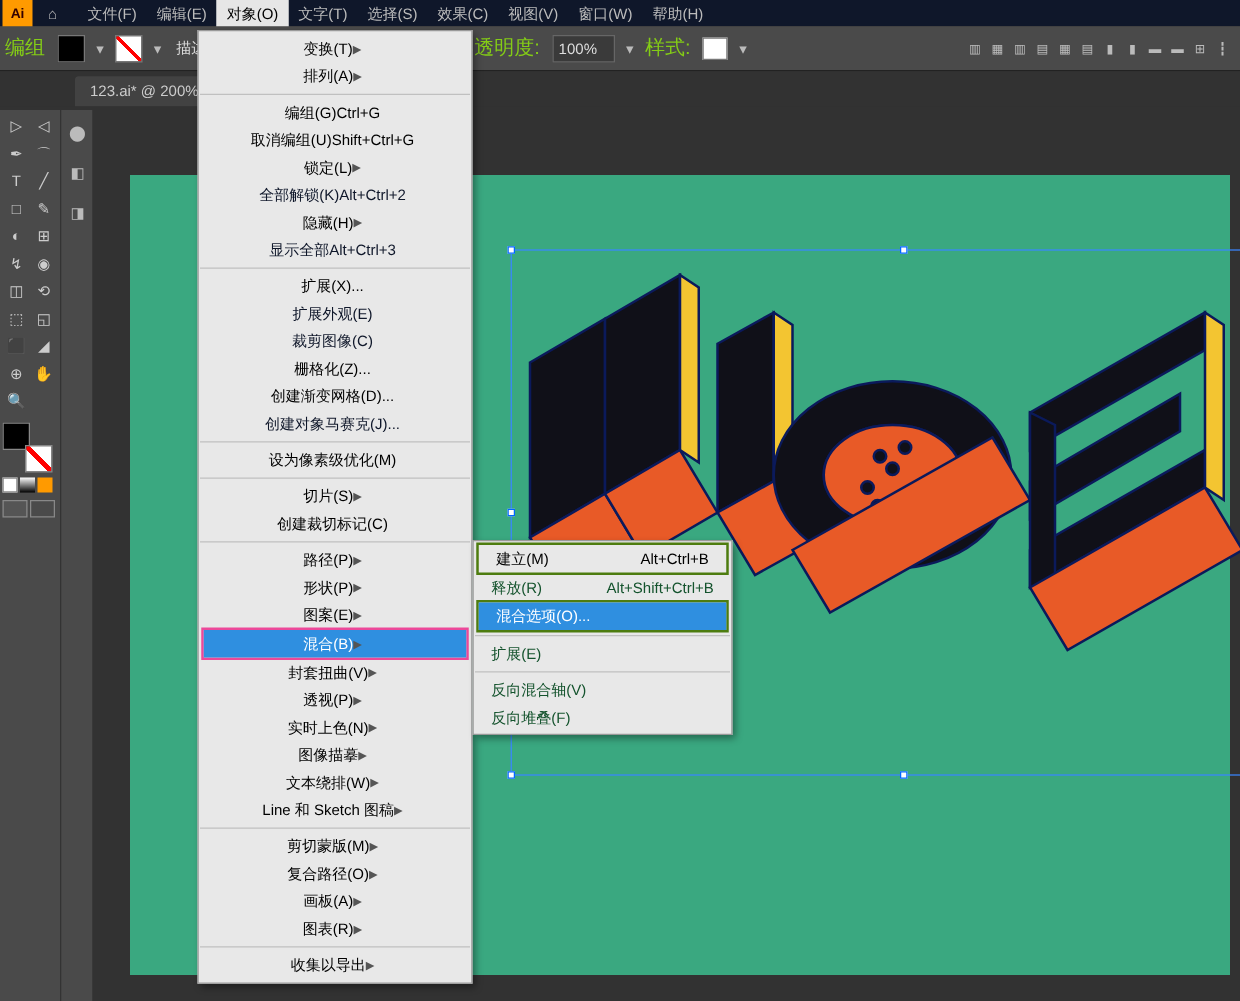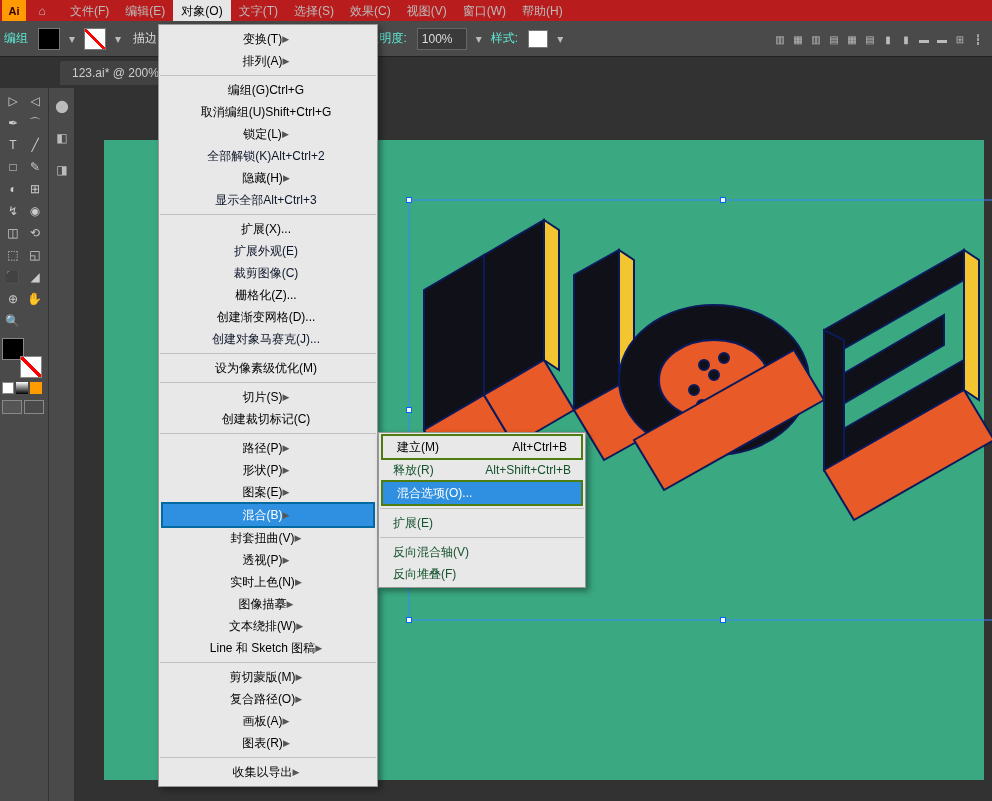--- a/index.html
+++ b/index.html
@@ -1,26 +1,26 @@
 <!DOCTYPE html>
 <html><head>
 <meta charset="utf-8">
 <style>
 * { margin: 0; padding: 0; box-sizing: border-box; font-family: "Microsoft YaHei", Arial, sans-serif; }
 body { background: #323232; color: #d4d4d4; font-size: 12px; width: 992px; height: 801px; overflow: hidden; }
 
-.topbar { height: 21px; background: #b91c1c; display: flex; align-items: center; padding-left: 2px; }
+.topbar { height: 21px; background: #0f172a; display: flex; align-items: center; padding-left: 2px; }
 .logo { width: 24px; height: 24px; background: #ff9a00; display: flex; align-items: center; justify-content: center; font-weight: bold; color: #330000; font-size: 11px; }
 .home-icon { width: 24px; display: flex; justify-content: center; color: #bbb; margin-left: 4px; }
 .menubar { display: flex; margin-left: 8px; }
 .menubar span { padding: 0 8px; line-height: 24px; cursor: default; color: #bbb; }
 .menubar span.active { background: #e6e6e6; color: #000; }
 
 .controlbar { height: 36px; background: #4a4a4a; display: flex; align-items: center; padding: 0 4px; border-bottom: 1px solid #222; position: relative; gap: 6px; }
-.ctrl-label { font-size: 12px; color: #5eead4; margin-right: 4px; }
+.ctrl-label { font-size: 16px; color: #84cc16; margin-right: 4px; }
 .swatch { width: 22px; height: 22px; border: 1px solid #777; display: inline-block; }
 .swatch.black { background: #000; }
 .swatch.slash { background: linear-gradient(45deg, #fff 45%, red 45%, red 55%, #fff 55%); }
 .dropdown-tiny { display:inline-block; vertical-align:middle; padding:0 3px; color:#bbb; }
 .ctrl-field { height: 22px; background: #3a3a3a; border: 1px solid #666; color: #ddd; padding: 0 4px; font-size: 12px; }
 .align-icons { position:absolute; right:6px; top:7px; display:flex; gap:2px; }
 .align-icons div { width:16px; height:22px; color:#bbb; display:flex; align-items:center; justify-content:center; font-size:10px; }
 
 .tabbar { height: 28px; background: #323232; display:flex; align-items:flex-end; padding-left: 60px; }
 .tab { background: #424242; padding: 5px 12px; border-top-left-radius:3px; border-top-right-radius:3px; font-size:12px; color:#ccc; }
@@ -43,21 +43,21 @@
 .canvas { background:#3aa880; width: 880px; height: 640px; margin: 40px auto 0; position:relative; }
 .artshape { position:absolute; left: 300px; top: 50px; width: 640px; height: 440px; }
 .sel-handle { position:absolute; width:6px; height:6px; background:#fff; border:1px solid #0066ff; }
 
 
 .dropdown { position:absolute; top:24px; left:158px; width:220px; background:#e8e8e8; color:#000; border:1px solid #999; box-shadow: 3px 3px 6px rgba(0,0,0,0.4); z-index:100; padding: 3px 0; }
 .dropdown .item { display:flex; justify-content:center; align-items:center; padding: 3px 18px 3px 14px; font-size:12px; line-height:16px; cursor:default; }
 .dropdown .item.disabled { color:#0f172a; }
 .dropdown .item .arrow { font-size:9px; color:#555; }
 .dropdown .item.hl { background:#2f8fe0; color:#fff; }
-.dropdown .redbox { border: 2px solid #0369a1; margin: -1px 2px; }
+.dropdown .redbox { border: 2px solid #ec4899; margin: -1px 2px; }
 .dropdown hr { border:none; border-top:1px solid #c0c0c0; margin: 3px 1px; }
 
 .submenu { position:absolute; top: 432px; left: 378px; width: 208px; background:#e8e8e8; color:#000; border:1px solid #999; box-shadow: 3px 3px 6px rgba(0,0,0,0.4); z-index:101; padding:2px 0; }
 .submenu .item { display:flex; justify-content:space-between; padding:3px 14px; font-size:12px; line-height:16px; }
 .submenu .item.disabled { color:#14532d; }
 .submenu .item.hl { background:#2f8fe0; color:#fff; }
 .submenu .redbox { border: 2px solid #4d7c0f; margin:-1px 2px; }
 .submenu hr { border:none; border-top:1px solid #c0c0c0; margin:3px 1px; }
 </style>
 </head>

